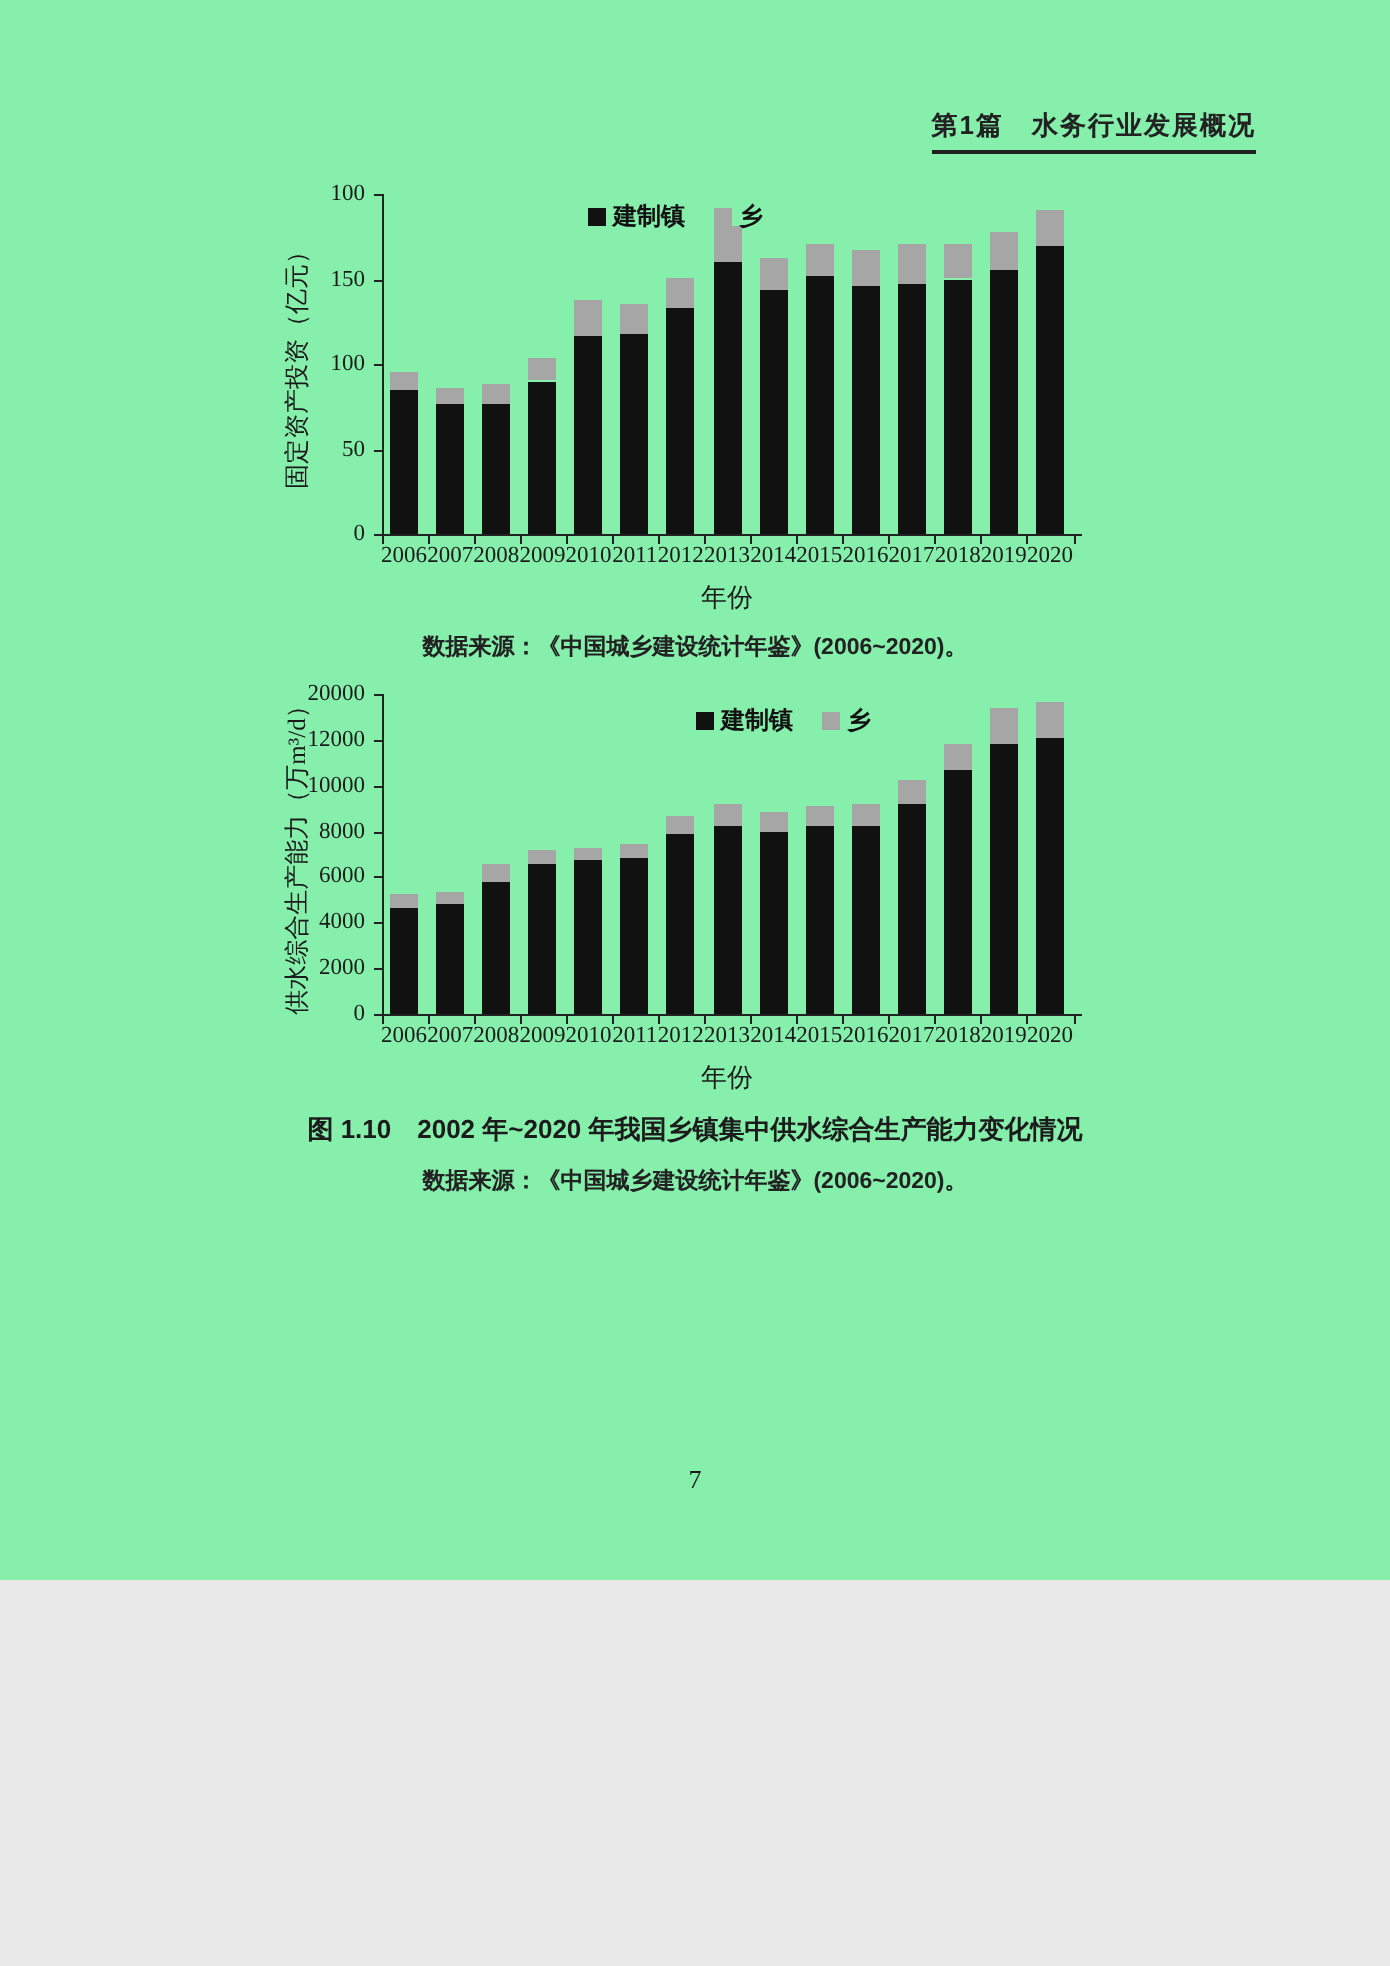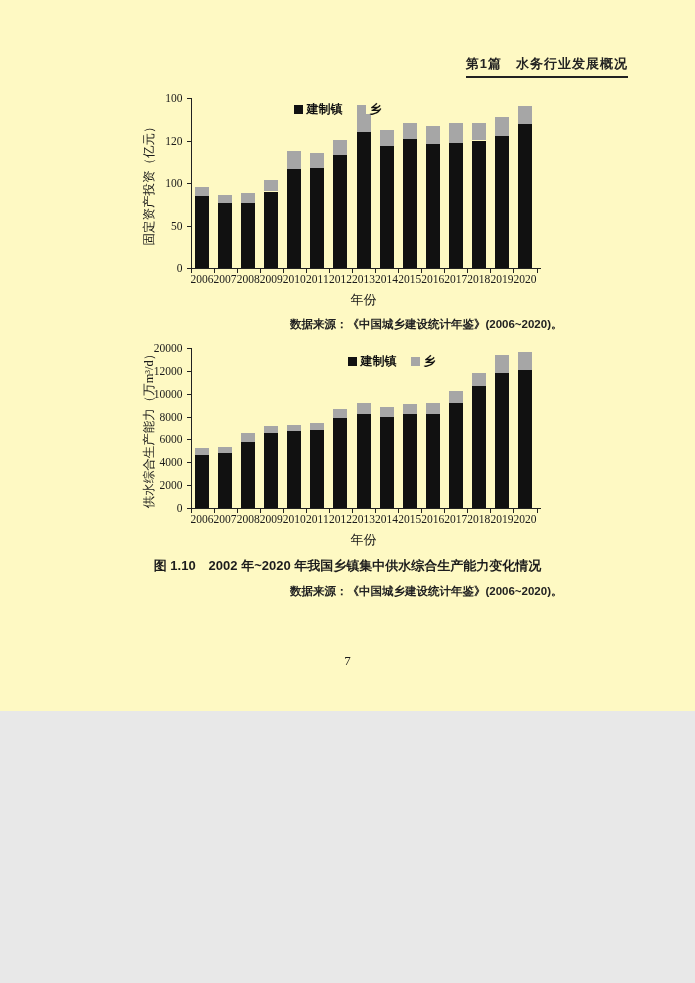--- a/index.html
+++ b/index.html
@@ -1,22 +1,22 @@
 <!DOCTYPE html>
 <html><head>
 <meta charset="utf-8">
 <style>
   * { margin: 0; padding: 0; box-sizing: border-box; }
   html, body { background: #e8e8e8; }
   .page {
     position: relative;
     width: 695px;
-    height: 711px;
+    height: 790px;
     margin: 0 auto;
-    background: #fef9c3;
+    background: #86efac;
     padding: 54px 67px 0 67px;
     font-family: "Liberation Serif", "DejaVu Serif", serif;
     color: #1a1a1a;
     overflow: hidden;
   }
   .running-head { text-align: right; margin-bottom: 14px; }
   .running-head span {
     display: inline-block;
     font-family: "Liberation Sans", "DejaVu Sans", sans-serif;
     font-weight: 700;
@@ -38,21 +38,21 @@
   .chart { position: relative; width: 430px; }
   .caption {
     text-align: center;
     font-family: "Liberation Sans", "DejaVu Sans", sans-serif;
     font-weight: 700;
     font-size: 13px;
     color: #1c1c1c;
     margin-top: 9px;
   }
   .source {
-    text-align: right;
+    text-align: center;
     font-family: "Liberation Sans", "DejaVu Sans", sans-serif;
     font-weight: 700;
     font-size: 11.5px;
     color: #222;
     margin-top: 9px;
     margin-bottom: 10px;
   }
   .para { margin-top: 12px; }
   .page-number {
     position: absolute;
@@ -77,21 +77,21 @@
     <div class="chart" style="height: 216px;">
         <div style="position: absolute; left: 58px; top: 6px; width: 1px; height: 170px; background: rgb(34, 34, 34);"></div>
         <div style="position: absolute; left: 58px; top: 176px; width: 350px; height: 1px; background: rgb(34, 34, 34);"></div>
         <div style="position: absolute; left: 54px; top: 176px; width: 4px; height: 1px; background: rgb(34, 34, 34);"></div>
         <div style="position: absolute; left: 0px; width: 50px; top: 169px; text-align: right; font-size: 11.5px; line-height: 14px; font-family: &quot;Liberation Serif&quot;, &quot;DejaVu Serif&quot;, serif; color: rgb(26, 26, 26);">0</div>
         <div style="position: absolute; left: 54px; top: 133.5px; width: 4px; height: 1px; background: rgb(34, 34, 34);"></div>
         <div style="position: absolute; left: 0px; width: 50px; top: 126.5px; text-align: right; font-size: 11.5px; line-height: 14px; font-family: &quot;Liberation Serif&quot;, &quot;DejaVu Serif&quot;, serif; color: rgb(26, 26, 26);">50</div>
         <div style="position: absolute; left: 54px; top: 91px; width: 4px; height: 1px; background: rgb(34, 34, 34);"></div>
         <div style="position: absolute; left: 0px; width: 50px; top: 84px; text-align: right; font-size: 11.5px; line-height: 14px; font-family: &quot;Liberation Serif&quot;, &quot;DejaVu Serif&quot;, serif; color: rgb(26, 26, 26);">100</div>
         <div style="position: absolute; left: 54px; top: 48.5px; width: 4px; height: 1px; background: rgb(34, 34, 34);"></div>
-        <div style="position: absolute; left: 0px; width: 50px; top: 41.5px; text-align: right; font-size: 11.5px; line-height: 14px; font-family: &quot;Liberation Serif&quot;, &quot;DejaVu Serif&quot;, serif; color: rgb(26, 26, 26);">120</div>
+        <div style="position: absolute; left: 0px; width: 50px; top: 41.5px; text-align: right; font-size: 11.5px; line-height: 14px; font-family: &quot;Liberation Serif&quot;, &quot;DejaVu Serif&quot;, serif; color: rgb(26, 26, 26);">150</div>
         <div style="position: absolute; left: 54px; top: 6px; width: 4px; height: 1px; background: rgb(34, 34, 34);"></div>
         <div style="position: absolute; left: 0px; width: 50px; top: -1px; text-align: right; font-size: 11.5px; line-height: 14px; font-family: &quot;Liberation Serif&quot;, &quot;DejaVu Serif&quot;, serif; color: rgb(26, 26, 26);">100</div>
         <div style="position: absolute; left: 58px; top: 177px; width: 1px; height: 4px; background: rgb(34, 34, 34);"></div>
         <div style="position: absolute; left: 81.0667px; top: 177px; width: 1px; height: 4px; background: rgb(34, 34, 34);"></div>
         <div style="position: absolute; left: 104.133px; top: 177px; width: 1px; height: 4px; background: rgb(34, 34, 34);"></div>
         <div style="position: absolute; left: 127.2px; top: 177px; width: 1px; height: 4px; background: rgb(34, 34, 34);"></div>
         <div style="position: absolute; left: 150.267px; top: 177px; width: 1px; height: 4px; background: rgb(34, 34, 34);"></div>
         <div style="position: absolute; left: 173.333px; top: 177px; width: 1px; height: 4px; background: rgb(34, 34, 34);"></div>
         <div style="position: absolute; left: 196.4px; top: 177px; width: 1px; height: 4px; background: rgb(34, 34, 34);"></div>
         <div style="position: absolute; left: 219.467px; top: 177px; width: 1px; height: 4px; background: rgb(34, 34, 34);"></div>

